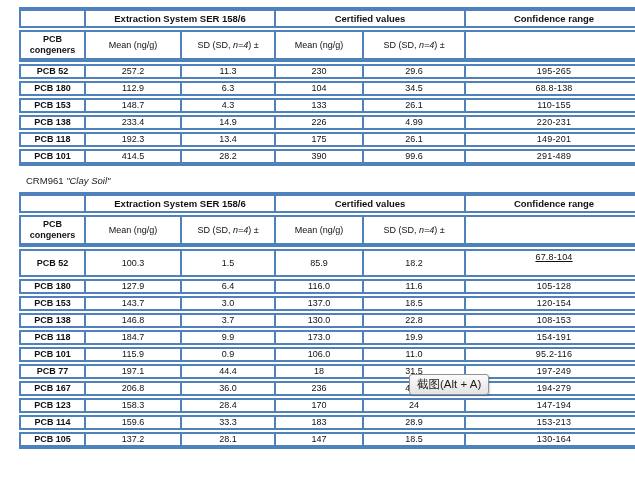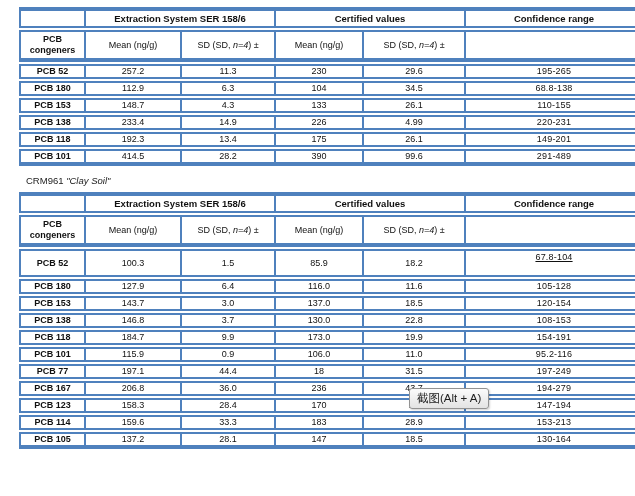--- a/index.html
+++ b/index.html
@@ -38,21 +38,21 @@
   
   #t2 tbody tr:first-child td{height:23px;}
   #t2 tbody tr:first-child td.conf{vertical-align:top;padding-top:1px;text-decoration:underline;}
 
   .section-label{
     margin:7px 0 0 12px;font-size:9.5px;line-height:11px;color:#222;
   }
   .section-label .material{font-style:italic;}
 
   .tooltip{
-    position:absolute;left:409px;top:388px;z-index:5;
+    position:absolute;left:409px;top:374px;z-index:5;
     background:linear-gradient(#fbfbfb,#e3e3e3);
     border:1px solid #929292;border-radius:3px;
     box-shadow:1px 1px 2px rgba(0,0,0,0.18);
     padding:2px 7px 3px 7px;font-size:11.5px;line-height:14px;color:#1c1c1c;
     white-space:nowrap;
   }
 </style>
 </head>
 <body>
 

